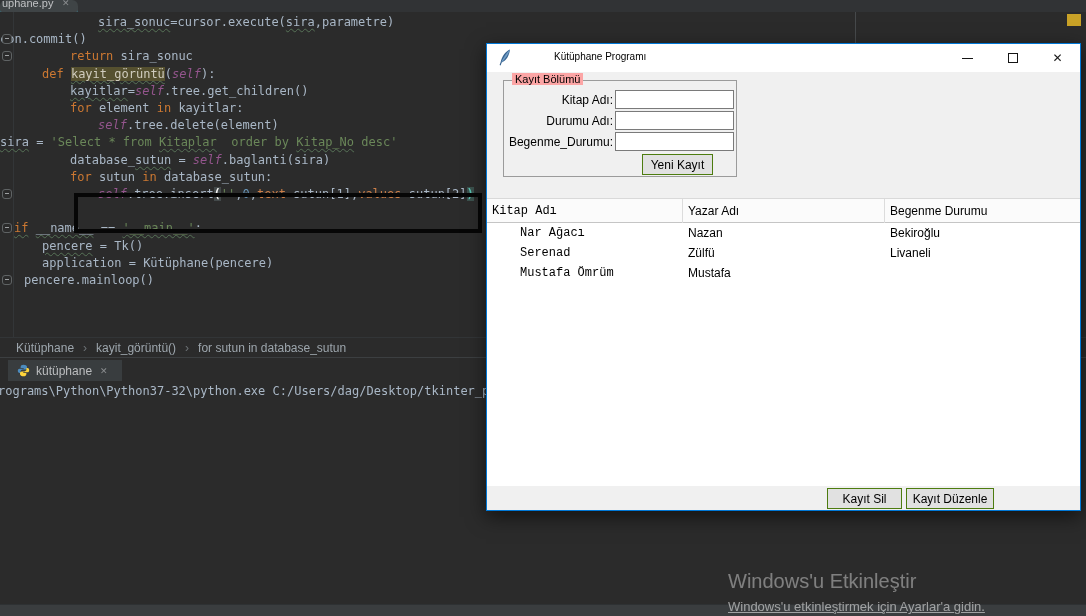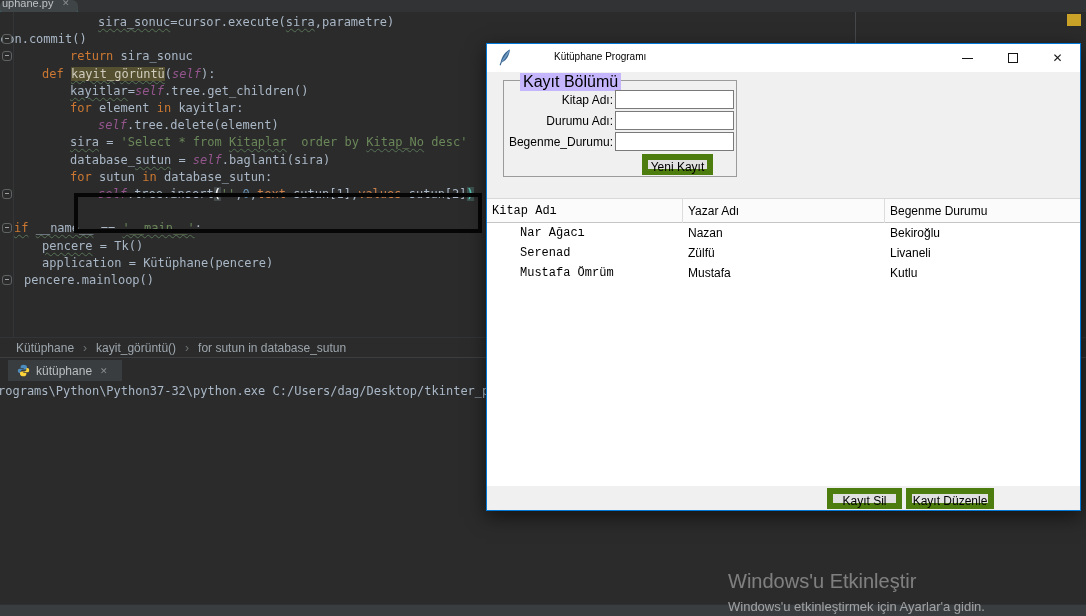--- a/index.html
+++ b/index.html
@@ -56,46 +56,46 @@
   .run-tab .rt-close { font-size:9px; color:#8a8d8f; margin-left:8px; }
   .console-line { position:absolute; left:-2px; top:26px; font-family:"DejaVu Sans Mono", monospace;
                   font-size:12px; color:#a9b7c6; white-space:pre; }
 
   .status-strip { position:absolute; left:0; top:604px; width:1086px; height:12px; background:#3a3d3f;
                   border-top:1px solid #2e3133; z-index:2; }
 
   
   .watermark { position:absolute; left:728px; top:570px; z-index:4; }
   .wm-title { font-size:20px; color:rgba(255,255,255,0.40); }
-  .wm-sub   { font-size:13px; color:rgba(255,255,255,0.52); margin-top:6px; }
+  .wm-sub   { font-size:13px; color:rgba(255,255,255,0.52); margin-top:6px;text-decoration:underline; }
 
   
   .app-window { position:absolute; left:486px; top:43px; width:595px; height:468px;
                 border:1px solid #0078d7; background:#f0f0f0; z-index:10;
                 box-shadow:0 6px 18px rgba(0,0,0,0.55); font-size:12px; color:#000; }
   .titlebar { position:absolute; left:0; top:0; width:100%; height:28px; background:#ffffff; }
   .titlebar .feather { position:absolute; left:11px; top:5px; }
   .titlebar .win-title { position:absolute; left:34px; top:7px; font-size:10px; color:#000; white-space:nowrap;margin-left:33px; }
   .win-controls { position:absolute; right:0; top:0; height:28px; display:flex; }
   .win-btn { width:45px; height:28px; display:flex; align-items:center; justify-content:center; }
   .min-glyph { width:11px; height:1px; background:#151515; display:block; }
   .max-glyph { width:10px; height:10px; border:1px solid #151515; display:block; }
   .close-glyph { font-size:12px; color:#151515; line-height:1; }
 
   .labelframe { position:absolute; left:16px; top:36px; width:234px; height:97px;
                 border:1px solid #9b9b9b; }
-  .labelframe .legend { position:absolute; left:16px; top:-8px; background:#c4b5fd; padding:0 3px;
-                        font-size:16px; color:#000; white-space:nowrap; }
+  .labelframe .legend { position:absolute; left:8px; top:-8px; background:#fca5a5; padding:0 3px;
+                        font-size:11px; color:#000; white-space:nowrap; }
   .form-row { position:absolute; left:0; height:19px; }
   .form-row .f-label { position:absolute; left:8px; top:3px; width:118px; text-align:right;
                        font-size:12px; color:#000; white-space:nowrap; }
   .form-row .f-entry { position:absolute; left:128px; top:0; width:119px; height:19px;
                        background:#ffffff; border:1px solid #7a7a7a; font-size:12px; padding:0 3px;
                        font-family:"Liberation Sans", sans-serif; }
-  .tk-button { background:#e1e1e1; border:6px solid #4d7c0f; font-size:12px; color:#000;
+  .tk-button { background:#e1e1e1; border:1px solid #4d7c0f; font-size:12px; color:#000;
                font-family:"Liberation Sans", sans-serif; text-align:center; }
   .new-record-btn { position:absolute; left:155px; top:110px; width:71px; height:21px; }
 
   .treeview { position:absolute; left:0; top:154px; width:593px; height:288px; background:#ffffff;
               border-top:1px solid #d9d9d9; }
   .tv-header { display:flex; height:24px; background:#fbfbfb; border-bottom:1px solid #c5c5c5; }
   .tv-hcell { height:24px; display:flex; align-items:center; padding-left:5px; font-size:12px;
               color:#000; border-right:1px solid #dcdcdc; }
   .tv-hcell:last-child { border-right:none; }
   .tv-row { display:flex; height:20px; background:#ffffff; }
@@ -127,21 +127,21 @@
     <div class="editor-divider"></div>
     <div class="warning-stripe" id="warning-stripe" style="background: rgb(201, 162, 39);"></div>
     <div id="code-lines">
         <div class="code-line" style="top: 2px; padding-left: 98px;"><span class="tok-sq">sira_sonuc</span><span class="tok-pl">=cursor.execute(</span><span class="tok-sq">sira</span><span class="tok-pl">,parametre)</span></div>
         <div class="code-line" style="top: 19.2px; "><span class="tok-pl">con.commit()</span></div>
         <div class="code-line" style="top: 36.4px; padding-left: 70px;"><span class="tok-kw">return</span><span class="tok-pl"> sira_sonuc</span></div>
         <div class="code-line" style="top: 53.6px; padding-left: 42px;"><span class="tok-kw">def</span><span class="tok-pl"> </span><span class="tok-fn">kayit_görüntü</span><span class="tok-pl">(</span><span class="tok-slf">self</span><span class="tok-pl">):</span></div>
         <div class="code-line" style="top: 70.8px; padding-left: 70px;"><span class="tok-sq">kayitlar</span><span class="tok-pl">=</span><span class="tok-slf">self</span><span class="tok-pl">.tree.get_children()</span></div>
         <div class="code-line" style="top: 88px; padding-left: 70px;"><span class="tok-kw">for</span><span class="tok-pl"> element </span><span class="tok-kw">in</span><span class="tok-pl"> kayitlar:</span></div>
         <div class="code-line" style="top: 105.2px; padding-left: 98px;"><span class="tok-slf">self</span><span class="tok-pl">.tree.delete(element)</span></div>
-        <div class="code-line" style="top: 122.4px; padding-left: 70px;"><span class="tok-sq">sira</span><span class="tok-pl"> = </span><span class="tok-st">'Select * from </span><span class="tok-stsq">Kitaplar</span><span class="tok-st">  order by </span><span class="tok-stsq">Kitap_No</span><span class="tok-st"> desc'</span></div>
+        <div class="code-line" style="top: 122.4px; "><span class="tok-sq">sira</span><span class="tok-pl"> = </span><span class="tok-st">'Select * from </span><span class="tok-stsq">Kitaplar</span><span class="tok-st">  order by </span><span class="tok-stsq">Kitap_No</span><span class="tok-st"> desc'</span></div>
         <div class="code-line" style="top: 139.6px; padding-left: 70px;"><span class="tok-pl">database_</span><span class="tok-sq">sutun</span><span class="tok-pl"> = </span><span class="tok-slf">self</span><span class="tok-pl">.baglanti(sira)</span></div>
         <div class="code-line" style="top: 156.8px; padding-left: 70px;"><span class="tok-kw">for</span><span class="tok-pl"> sutun </span><span class="tok-kw">in</span><span class="tok-pl"> database_sutun:</span></div>
         <div class="code-line" style="top: 174px; padding-left: 98px;"><span class="tok-slf">self</span><span class="tok-pl">.tree.insert</span><span class="tok-phl">(</span><span class="tok-st">''</span><span class="tok-pl">,</span><span class="tok-num">0</span><span class="tok-pl">,</span><span class="tok-kwa">text=</span><span class="tok-pl">sutun[1],</span><span class="tok-kwa">values=</span><span class="tok-pl">sutun[2]</span><span class="tok-phr">)</span></div>
         <div class="code-line" style="top: 191.2px; padding-left: 14px;"></div>
         <div class="code-line" style="top: 208.4px; padding-left: 14px;"><span class="tok-kwsq">if</span><span class="tok-pl"> </span><span class="tok-sq">__name__</span><span class="tok-pl"> == </span><span class="tok-stsq">'__main__'</span><span class="tok-pl">:</span></div>
         <div class="code-line" style="top: 225.6px; padding-left: 42px;"><span class="tok-sq">pencere</span><span class="tok-pl"> = Tk()</span></div>
         <div class="code-line" style="top: 242.8px; padding-left: 42px;"><span class="tok-pl">application = Kütüphane(pencere)</span></div>
         <div class="code-line" style="top: 260px; padding-left: 24px;"><span class="tok-pl">pencere.mainloop()</span></div>
       </div>
     <div id="fold-icons">
@@ -238,21 +238,20 @@
             <div class="tv-cell cw2">Bekiroğlu</div>
           </div>
           <div class="tv-row">
             <div class="tv-cell cw0">Serenad</div>
             <div class="tv-cell cw1">Zülfü</div>
             <div class="tv-cell cw2">Livaneli</div>
           </div>
           <div class="tv-row">
             <div class="tv-cell cw0">Mustafa Ömrüm</div>
             <div class="tv-cell cw1">Mustafa</div>
-            <div class="tv-cell cw2">Kutlu</div>
           </div>
         </div>
     </div>
 
     <div class="footer-bar">
       <button class="tk-button footer-btn fb0">Kayıt Sil</button>
       <button class="tk-button footer-btn fb1">Kayıt Düzenle</button>
     </div>
   </div>
 

